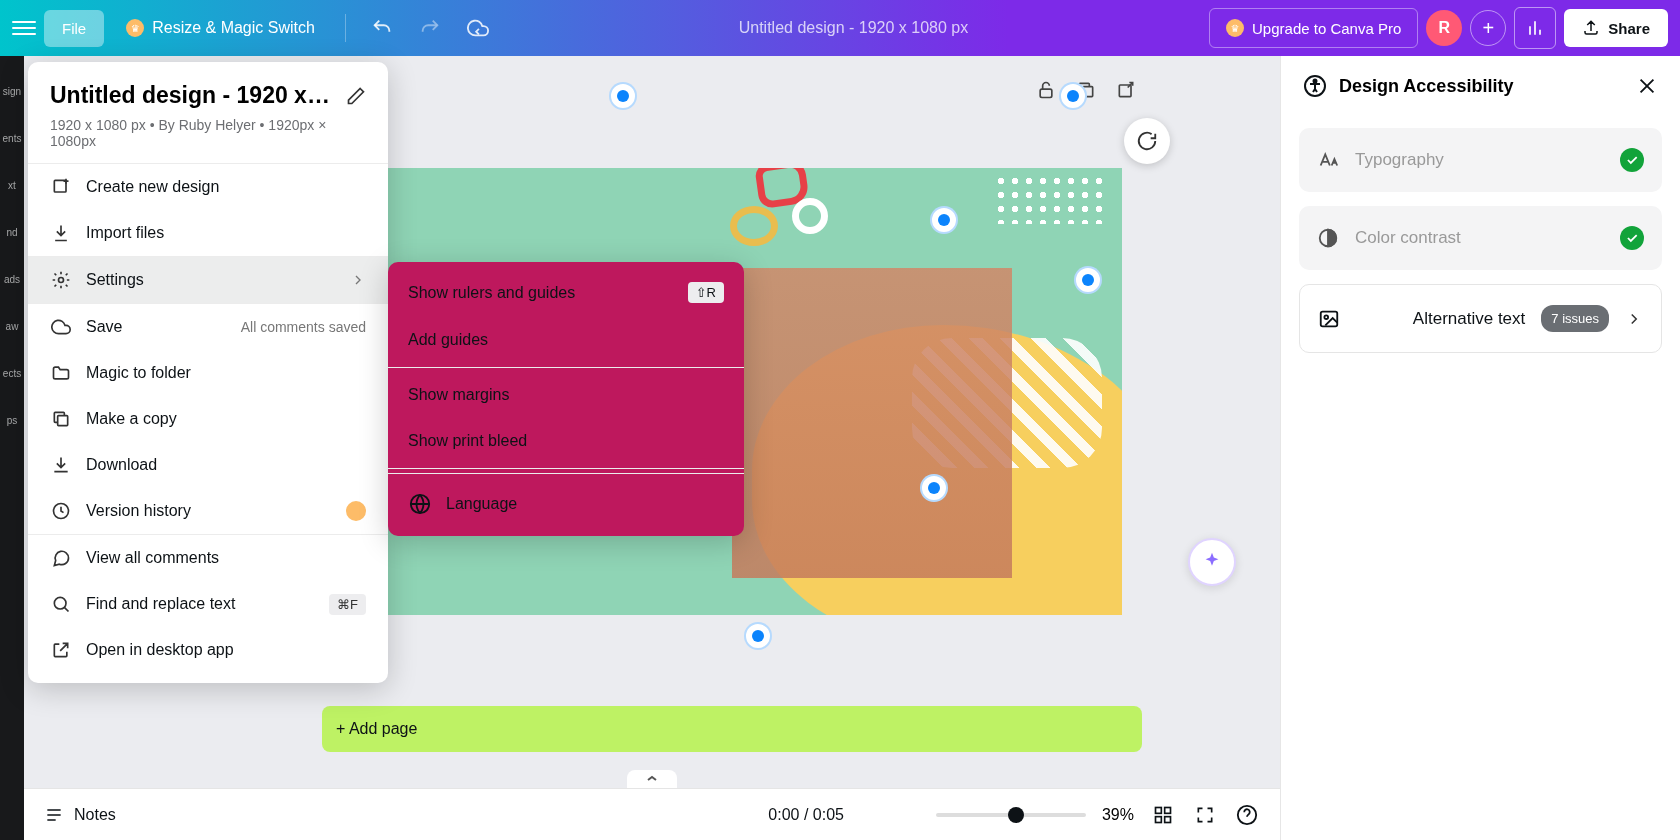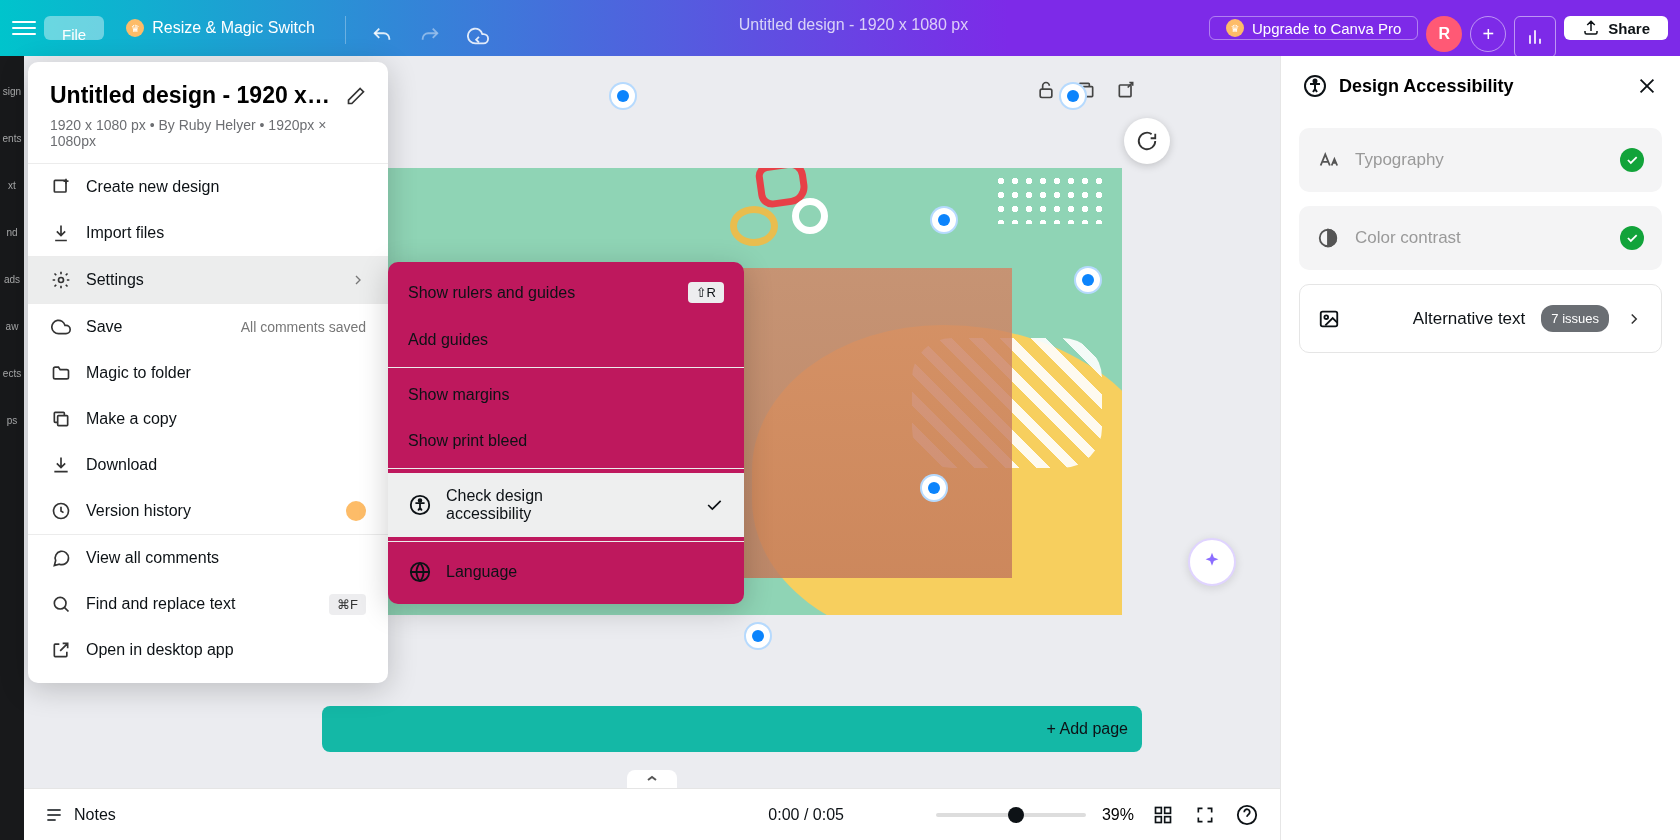--- a/index.html
+++ b/index.html
@@ -1,18 +1,18 @@
 <!DOCTYPE html>
 <html><head>
 <meta charset="utf-8">
 <style>
 * { margin: 0; padding: 0; box-sizing: border-box; font-family: -apple-system, BlinkMacSystemFont, 'Segoe UI', sans-serif; }
 body { width: 1680px; height: 840px; overflow: hidden; background: #fff; position: relative; }
 
-.topbar { height: 56px; background: linear-gradient(90deg, #00c4cc 0%, #7d2ae8 60%, #7d2ae8 100%); display: flex; padding: 16px 12px; gap: 8px; }
+.topbar { height: 56px; background: linear-gradient(90deg, #00c4cc 0%, #7d2ae8 60%, #7d2ae8 100%); display: flex; align-items: center; padding: 16px 12px; gap: 8px; }
 .hamburger { width: 24px; height: 24px; display: flex; flex-direction: column; justify-content: center; gap: 4px; cursor: pointer; }
 .hamburger span { height: 2px; background: #fff; border-radius: 1px; }
 .file-btn { background: rgba(255,255,255,0.4); color: #fff; padding: 10px 18px; border-radius: 6px; font-size: 15px; font-weight: 500; border: none; cursor: pointer; }
 .resize-btn { display: flex; align-items: center; gap: 8px; color: #fff; padding: 8px 14px; border-radius: 6px; font-size: 16px; font-weight: 500; border: none; background: transparent; cursor: pointer; }
 .crown { width: 18px; height: 18px; background: #fdbc68; border-radius: 50%; display: inline-flex; align-items: center; justify-content: center; font-size: 10px; }
 .tb-divider { width: 1px; height: 28px; background: rgba(255,255,255,0.3); margin: 0 8px; }
 .tb-icon { width: 40px; height: 40px; display: flex; align-items: center; justify-content: center; color: rgba(255,255,255,0.85); cursor: pointer; border-radius: 6px; }
 .tb-spacer { flex: 1; }
 .doc-title { color: rgba(255,255,255,0.75); font-size: 16px; font-weight: 400; }
 .upgrade-btn { display: flex; align-items: center; gap: 8px; color: #fff; padding: 10px 16px; border: 1px solid rgba(255,255,255,0.4); border-radius: 6px; font-size: 15px; font-weight: 500; background: transparent; cursor: pointer; }
@@ -36,21 +36,21 @@
 .canvas .dots { position: absolute; top: 6px; right: 18px; width: 110px; height: 50px; background-image: radial-gradient(#fff 3px, transparent 3px); background-size: 14px 14px; }
 .canvas .scribble { position: absolute; right: 20px; top: 170px; width: 190px; height: 130px; background: repeating-linear-gradient(45deg, #fff 0 10px, transparent 10px 22px); opacity: 0.9; border-radius: 40px; }
 
 .sel-dot { position: absolute; width: 28px; height: 28px; border-radius: 50%; background: #fff; border: 2px solid rgba(12,132,252,0.3); display: flex; align-items: center; justify-content: center; }
 .sel-dot::after { content: ''; width: 12px; height: 12px; border-radius: 50%; background: #0c84fc; }
 
 .canvas-tools { position: absolute; right: 140px; top: 20px; display: flex; gap: 12px; align-items: center; }
 .ct-icon { width: 28px; height: 28px; color: #444; cursor: pointer; display: flex; align-items: center; justify-content: center; }
 .ai-btn { position: absolute; right: 110px; top: 62px; width: 46px; height: 46px; border-radius: 50%; background: #fff; box-shadow: 0 2px 8px rgba(0,0,0,0.18); display: flex; align-items: center; justify-content: center; cursor: pointer; }
 
-.add-page { margin: 0 auto 18px; width: 820px; background: #14b8a6; border-radius: 8px; padding: 14px; text-align: right; font-size: 16px; color: #0d1216; cursor: pointer; position: relative; left: 80px; }
+.add-page { margin: 0 auto 18px; width: 820px; background: #bef264; border-radius: 8px; padding: 14px; text-align: left; font-size: 16px; color: #0d1216; cursor: pointer; position: relative; left: 80px; }
 .magic-btn { position: absolute; right: 44px; bottom: 120px; width: 48px; height: 48px; border-radius: 50%; background: #fff; border: 2px solid #e0d4ff; display: flex; align-items: center; justify-content: center; cursor: pointer; box-shadow: 0 2px 10px rgba(0,0,0,0.12); }
 .collapse-tab { margin: 0 auto; width: 50px; height: 18px; background: #fff; border-radius: 8px 8px 0 0; display: flex; align-items: center; justify-content: center; cursor: pointer; }
 
 .bottom-bar { height: 52px; background: #fff; border-top: 1px solid #e5e5e5; display: flex; align-items: center; padding: 0 20px; gap: 16px; }
 .notes-btn { display: flex; align-items: center; gap: 10px; font-size: 16px; color: #0d1216; cursor: pointer; }
 .bb-spacer { flex: 1; }
 .timecode { font-size: 16px; color: #0d1216; font-weight: 500; }
 .slider-track { width: 150px; height: 4px; background: #ddd; border-radius: 2px; position: relative; }
 .slider-thumb { position: absolute; left: 48%; top: -6px; width: 16px; height: 16px; background: #0d1216; border-radius: 50%; }
 .zoom-pct { font-size: 16px; font-weight: 500; }
@@ -454,38 +454,20 @@
     <span>Add guides</span>
   </div>
   <div class="sm-divider"></div>
   <div class="sm-item">
     <span>Show margins</span>
   </div>
   <div class="sm-item">
     <span>Show print bleed</span>
   </div>
   <div class="sm-divider"></div>
-  <div class="sm-item active">
-    <div class="sm-icon">
-        <svg width="22" height="22" viewBox="0 0 24 24" fill="none" stroke="#0d1216" stroke-width="2">
-          <circle cx="12" cy="12" r="10"></circle>
-          <circle cx="12" cy="7" r="1.5" fill="#0d1216"></circle>
-          <path d="M7 10h10M12 10v5M10 18l2-3 2 3"></path>
-        </svg>
-      </div>
-    <div>
-      <div>Check design</div>
-      <div>accessibility</div>
-    </div>
-    <div class="sm-check">
-        <svg width="20" height="20" viewBox="0 0 24 24" fill="none" stroke="#0d1216" stroke-width="2">
-          <path d="M5 12l5 5L20 7"></path>
-        </svg>
-      </div>
-  </div>
   <div class="sm-divider"></div>
   <div class="sm-item">
     <div class="sm-icon">
         <svg width="22" height="22" viewBox="0 0 24 24" fill="none" stroke="#0d1216" stroke-width="2">
           <circle cx="12" cy="12" r="10"></circle>
           <path d="M2 12h20M12 2a15 15 0 010 20M12 2a15 15 0 000 20"></path>
         </svg>
       </div>
     <span>Language</span>
   </div>

